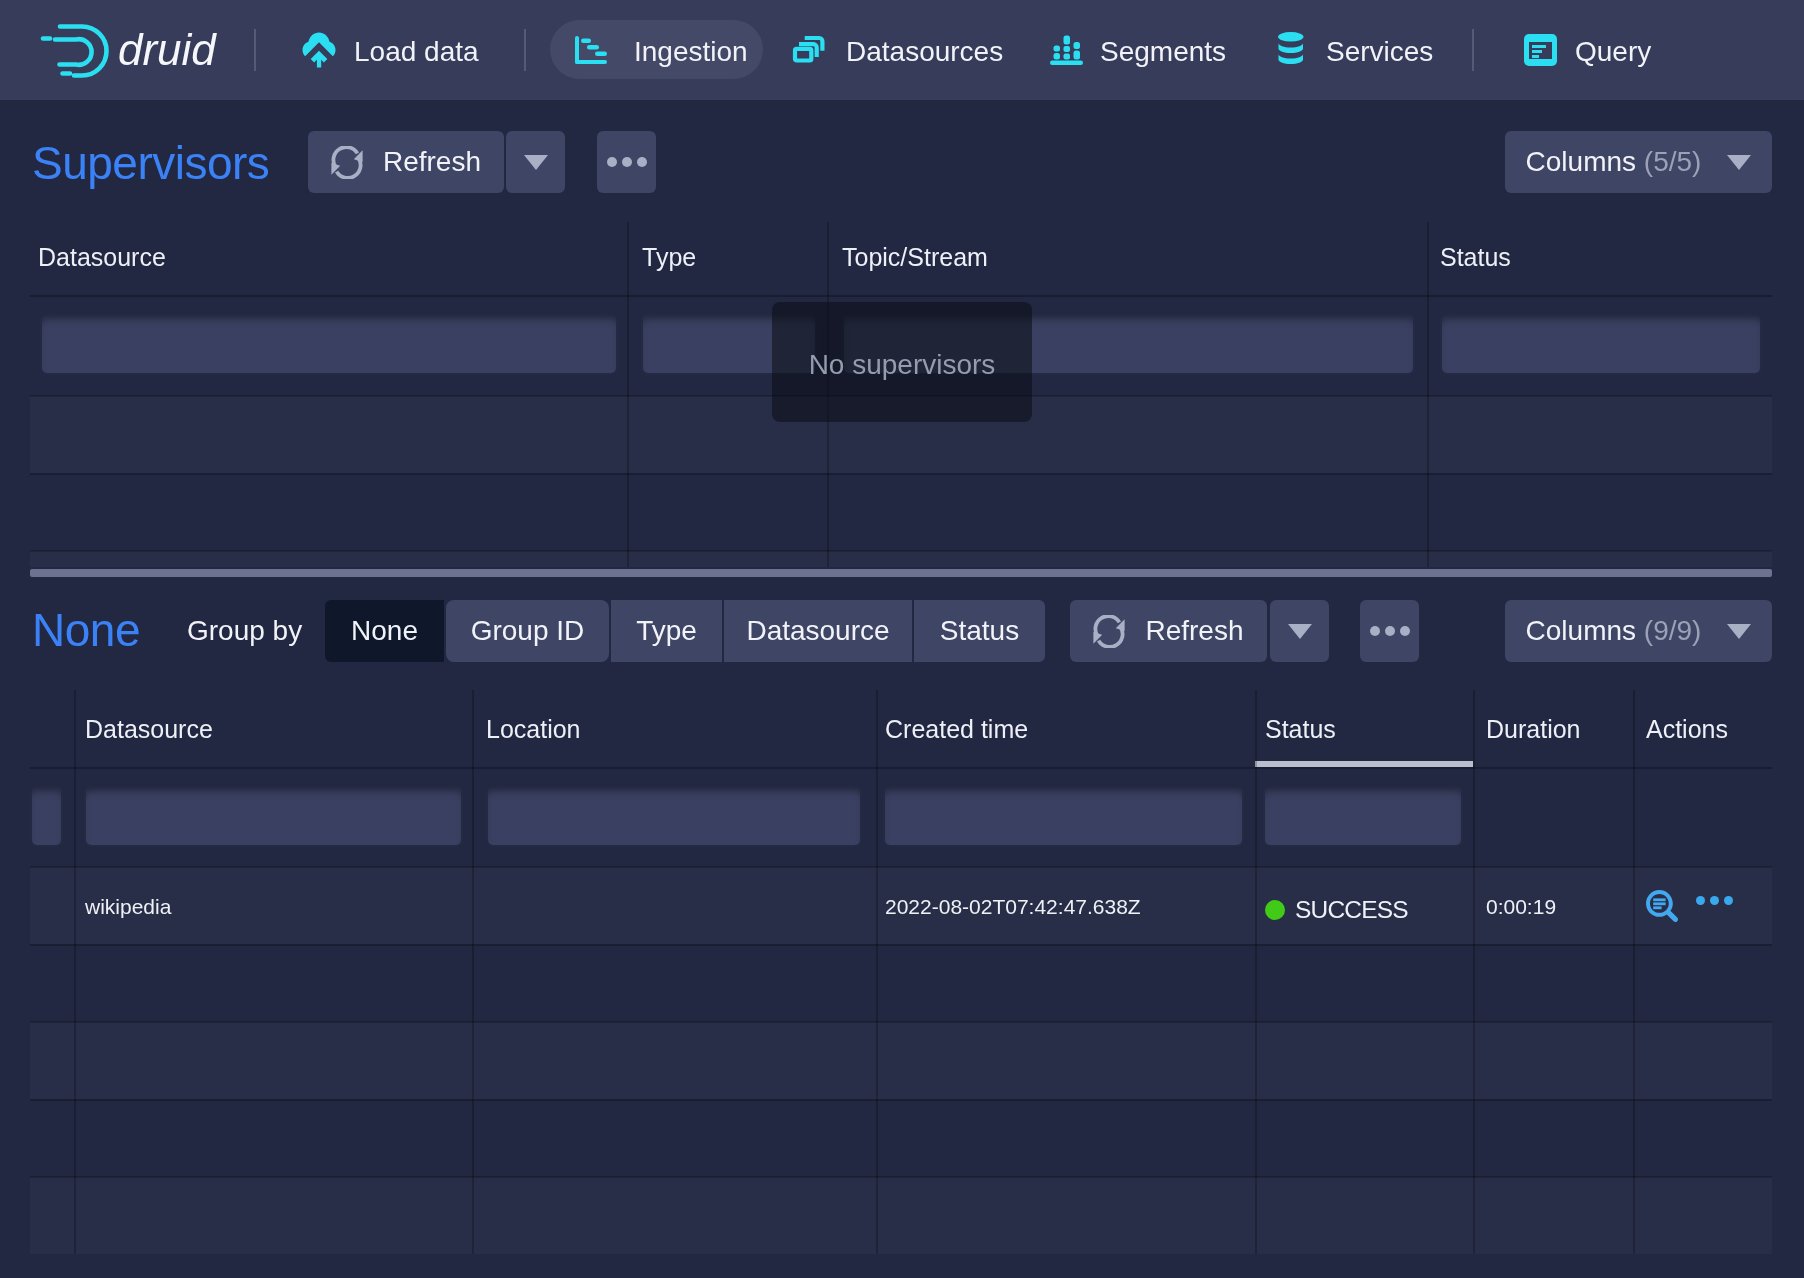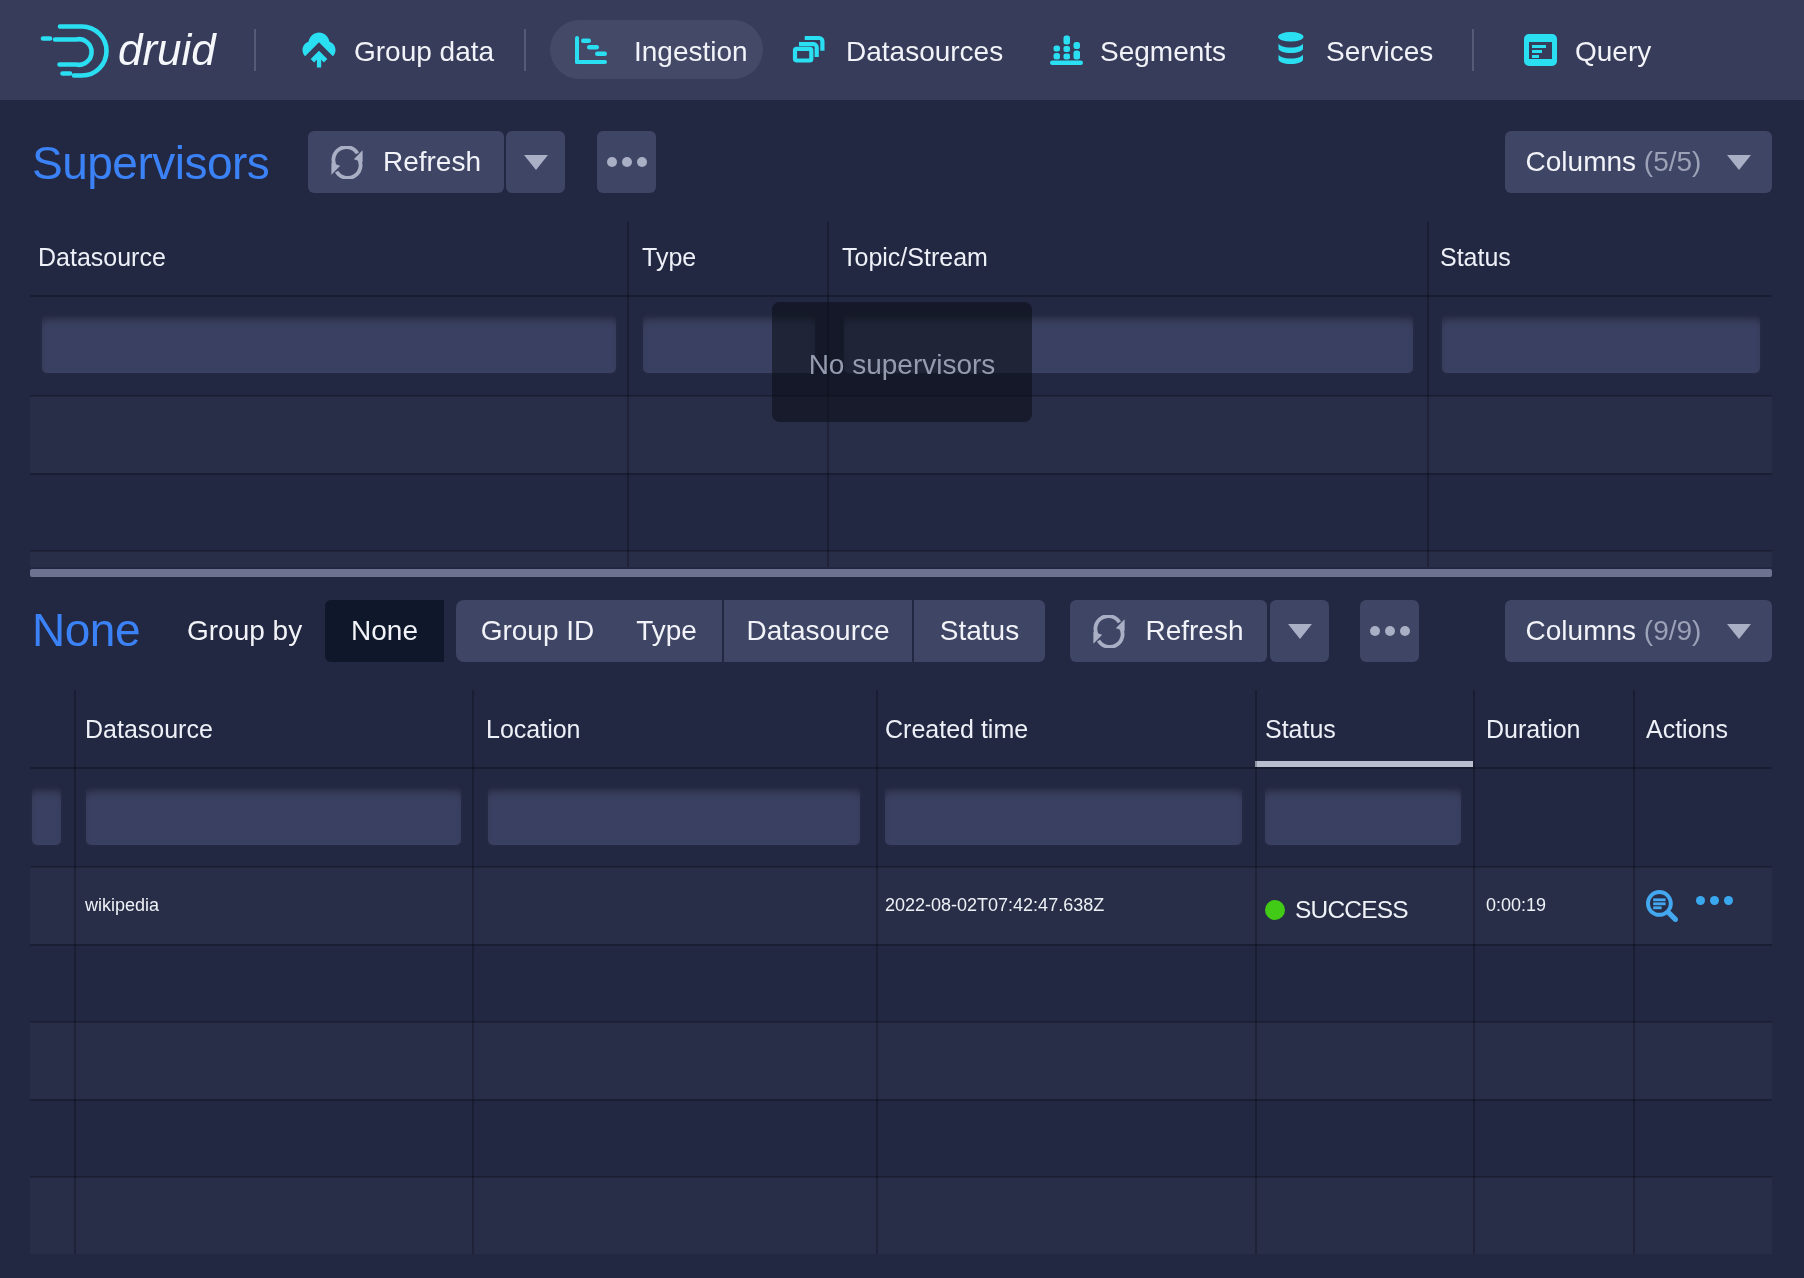--- a/index.html
+++ b/index.html
@@ -25,21 +25,21 @@
   
   .title { color:#3b82f6; font-size:46px; letter-spacing:-0.5px; }
   
   .tbl { background:#222742; }
   .hcell { color:#edf0f6; font-size:25px; }
   .vline { width:2px; background:rgba(0,0,0,0.22); }
   .hline { height:2px; background:rgba(0,0,0,0.25); }
   .stripe { background:rgba(255,255,255,0.035); }
   .finput { background:#3a4061; border:2px solid #252a44; border-radius:7px;
             box-shadow:inset 0 7px 9px -5px rgba(0,0,0,0.45); }
-  .cell { color:#eef1f6; font-size:18px; }
+  .cell { color:#eef1f6; font-size:21px; }
   .rline { height:2px; background:rgba(0,0,0,0.22); }
 </style>
 </head>
 <body>
 <div id="page">
   <div id="hdr" class="abs"></div>
 
   <svg class="abs" style="left:38px; top:18px;" width="180" height="64" viewBox="0 0 180 64">
     <g stroke="#2bdff3" stroke-width="4.6" fill="none" stroke-linecap="round">
       <path d="M22 8.5 H44 A 24.5 24.5 0 1 1 44 57.5 H36"></path>
@@ -51,21 +51,21 @@
   </svg>
 
   <div class="abs vdiv" style="left:254px; top:29px; height:42px;"></div>
 
   <svg class="abs" style="left:302px; top:31px;" width="34" height="38" viewBox="0 0 34 38">
     <path fill="#2bdff3" d="M9 27.5 C4 27.5 0.5 23.5 0.5 19 C0.5 15 3 12 6.5 10.8 C7.5 5.2 12 1.5 17 1.5 C22 1.5 26.5 5.2 27.5 10.8 C31 12 33.5 15 33.5 19 C33.5 23.5 30 27.5 25 27.5 Z"></path>
     <path d="M3.5 31 L17 17.4 L30.5 31" stroke="#373c5a" stroke-width="8.6" fill="none"></path>
     <path d="M10.4 29.8 L17 23.1 L23.6 29.8" stroke="#2bdff3" stroke-width="4.8" fill="none"></path>
     <rect x="14.9" y="26" width="4.3" height="10.5" fill="#2bdff3"></rect>
   </svg>
-  <div class="abs navtxt" style="left:354px; top:36px;">Group data</div>
+  <div class="abs navtxt" style="left:354px; top:36px;">Load data</div>
 
   <div class="abs vdiv" style="left:524px; top:29px; height:42px;"></div>
 
   <div id="pill" class="abs"></div>
   <svg class="abs" style="left:575px; top:36px;" width="33" height="28" viewBox="0 0 33 28">
     <g fill="#2bdff3">
       <rect x="0" y="0" width="4" height="28" rx="2"></rect>
       <rect x="0" y="24" width="32" height="4" rx="2"></rect>
       <rect x="6" y="2.5" width="10" height="4.5" rx="2.25"></rect>
       <rect x="12" y="9" width="12" height="4.5" rx="2.25"></rect>
@@ -176,21 +176,21 @@
       <span style="color:#969cb0; font-size:28px; padding-top:6px;">No supervisors</span>
     </div>
   </div>
 
   <div class="abs" style="left:30px; top:569px; width:1742px; height:8px; background:#6d7290; border-radius:2px;"></div>
 
   <div class="abs title" style="left:32px; top:603px;">None</div>
   <div class="abs navtxt" style="left:187px; top:615px;">Group by</div>
 
   <div class="abs btn" style="left:325px; top:600px; width:119px; height:62px; background:#0f172a; border-radius:6px 0 0 6px;">None</div>
-  <div class="abs btn" style="left:456px; top:600px; width:163px; height:62px; border-radius:8px;">Group ID</div>
+  <div class="abs btn" style="left:446px; top:600px; width:163px; height:62px; border-radius:8px;">Group ID</div>
   <div class="abs btn" style="left:611px; top:600px; width:111px; height:62px; border-radius:0;">Type</div>
   <div class="abs btn" style="left:724px; top:600px; width:188px; height:62px; border-radius:0;">Datasource</div>
   <div class="abs btn" style="left:914px; top:600px; width:131px; height:62px; border-radius:0 6px 6px 0;">Status</div>
 
   <div class="abs btn" style="left:1070px; top:600px; width:197px; height:62px;">
     <svg width="32" height="33" viewBox="0 0 32 33" style="margin-right:20px;">
       <g fill="none" stroke="#a9afc4" stroke-width="3.8">
         <path d="M4.2 20.5 A 12.2 12.2 0 0 1 26.4 7.4"></path>
         <path d="M27.8 12.5 A 12.2 12.2 0 0 1 5.6 25.6"></path>
       </g>

